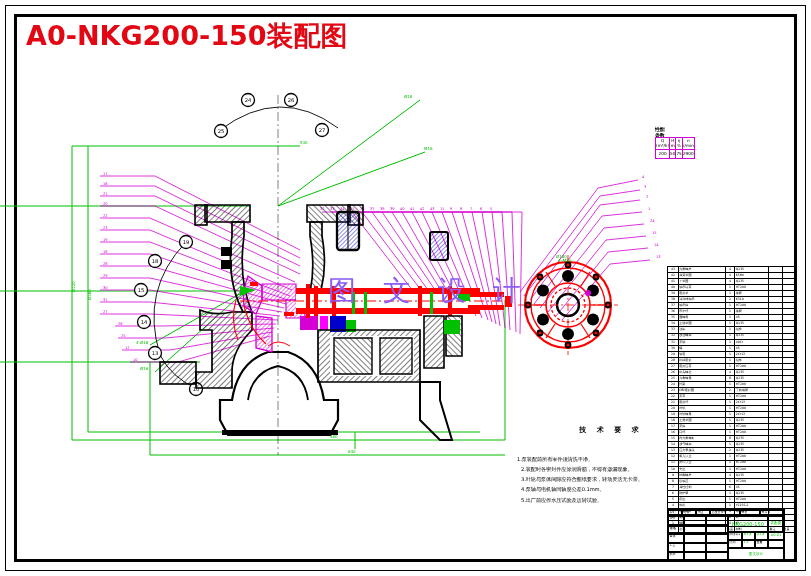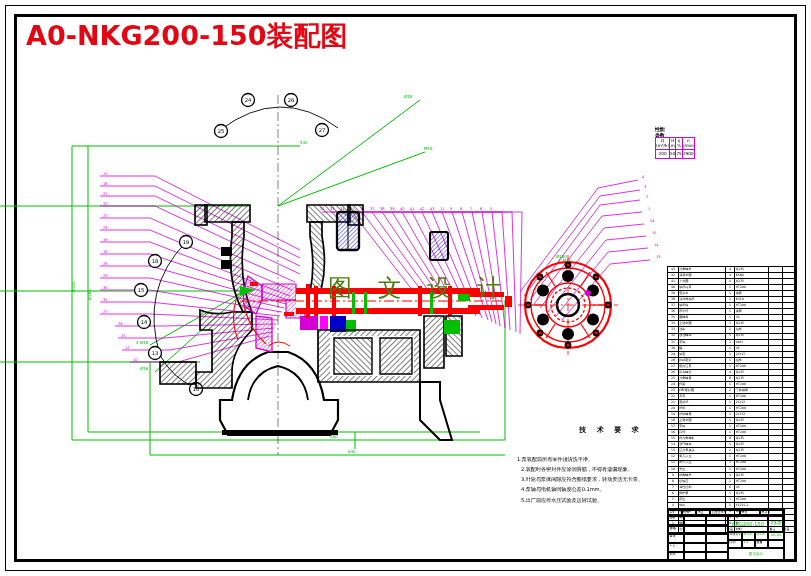--- a/index.html
+++ b/index.html
@@ -12,23 +12,23 @@
                box-sizing:border-box;border:1px solid #000;}
   .frame-inner{position:absolute;left:14px;top:14px;width:783px;height:548px;
                box-sizing:border-box;border:3px solid #000;}
 
   
   #title{position:absolute;left:26px;top:18px;color:#e30613;
          font-family:"DejaVu Sans","Liberation Sans",sans-serif;
          font-weight:bold;font-size:27px;letter-spacing:0px;white-space:nowrap;}
 
   
-  #watermark{position:absolute;left:328px;top:272px;color:#4d7c0f;
+  #watermark{position:absolute;left:328px;top:272px;color:#8b5cf6;
              font-family:"DejaVu Sans","Liberation Sans",sans-serif;
-             font-size:24px;letter-spacing:9px;white-space:nowrap;
+             font-size:28px;letter-spacing:9px;white-space:nowrap;
              font-weight:500;}
 
   
   #cad{position:absolute;left:0;top:0;width:811px;height:576px;}
 
   
   #perf{position:absolute;left:655px;top:137px;border-collapse:collapse;}
   #perf td{border:1px solid #d400d4;font-size:4.2px;line-height:1.05;
            text-align:center;color:#000;padding:0;width:17px;height:8px;
            font-family:"DejaVu Sans",sans-serif;}

